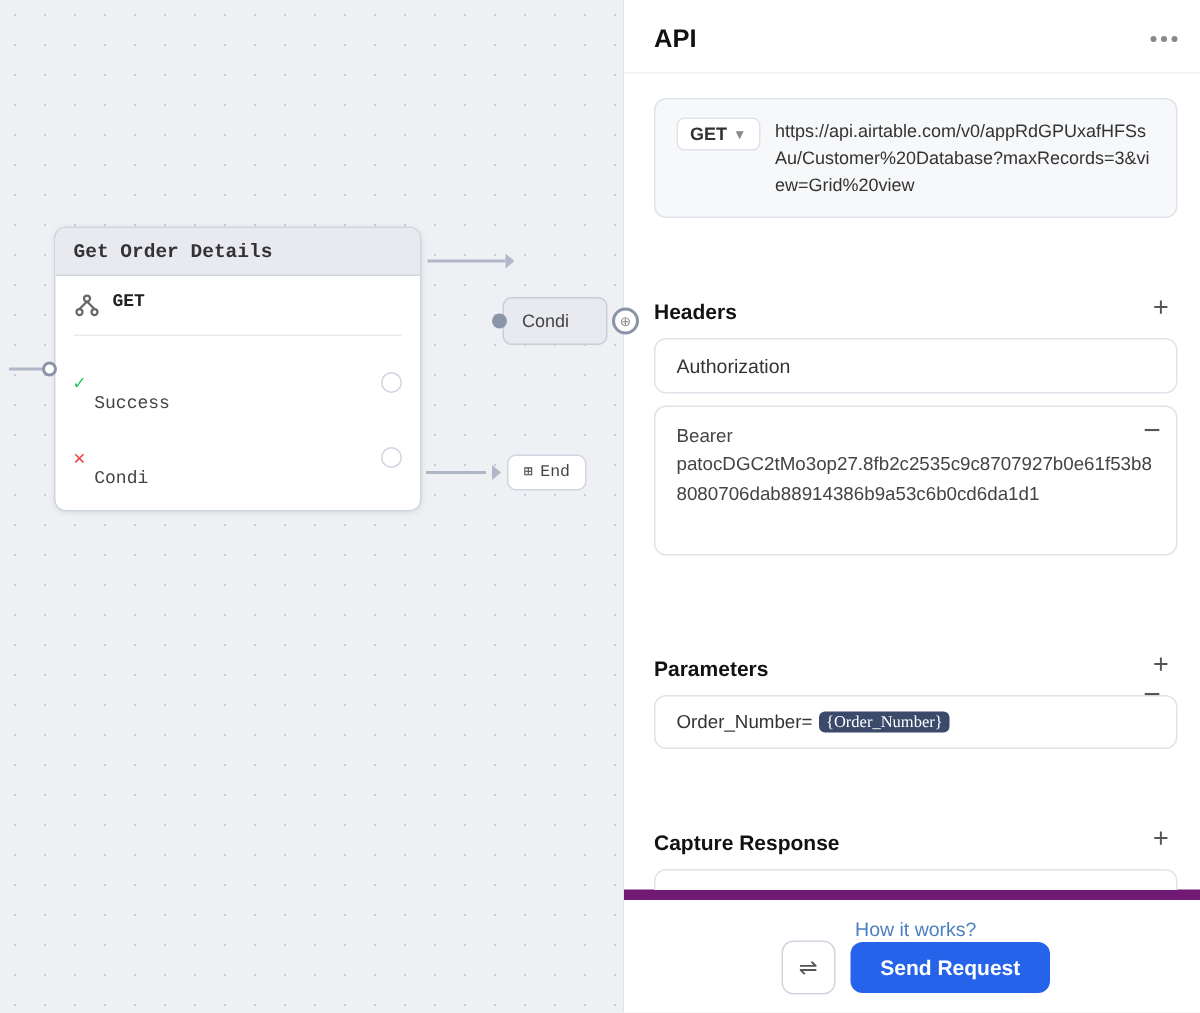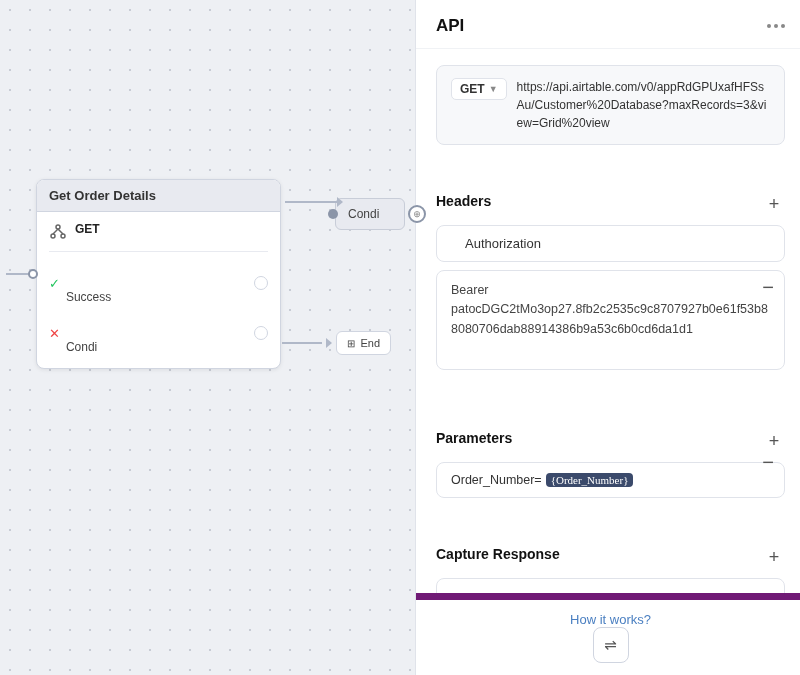--- a/index.html
+++ b/index.html
@@ -19,22 +19,23 @@
       background-color: #eef0f4;
       background-image: radial-gradient(circle, #c8ccd5 1px, transparent 1px);
       background-size: 20px 20px;
       position: relative;
       flex-shrink: 0;
     }
 
     
     .node-container {
       position: absolute;
-      top: 179px;
+      top: 151px;
       left: 36px;
+      font-family: Liberation Mono, monospace;
     }
 
     .node-box {
       background: #fff;
       border-radius: 8px;
       border: 1.5px solid #d0d5e0;
       width: 245px;
       box-shadow: 0 1px 4px rgba(0,0,0,0.08);
       overflow: hidden;
     }
@@ -222,21 +223,21 @@
       word-break: break-all;
     }
 
     
     .section {
       margin-bottom: 18px;
     }
 
     .section-header {
       display: flex;
-      align-items: flex-start;
+      align-items: flex-end;
       justify-content: space-between;
       margin-bottom: 10px;
       margin-top: 48px;
     }
 
     .section-title {
       font-size: 14px;
       font-weight: 600;
       color: #111;
     }
@@ -251,21 +252,21 @@
       color: #555;
       display: flex;
       align-items: center;
       justify-content: center;
       line-height: 1;
     }
 
     .input-field {
       border: 1px solid #e0e3ea;
       border-radius: 8px;
-      padding: 10px 28px;
+      padding: 10px 14px;
       font-size: 13px;
       color: #333;
       background: #fff;
       width: 100%;
       margin-bottom: 8px;
       outline: none;
     }
 
     .textarea-field {
       border: 1px solid #e0e3ea;
@@ -530,16 +531,17 @@
     </div>
 
   </div>
 
   <div class="panel-footer">
     <a class="how-it-works" href="#">How it works?</a>
     <div class="footer-right">
       <button class="icon-btn">
         <span>⇌</span>
       </button>
+      <button class="send-btn">Send Request</button>
     </div>
   </div>
 
 </div>
 
 </body></html>

